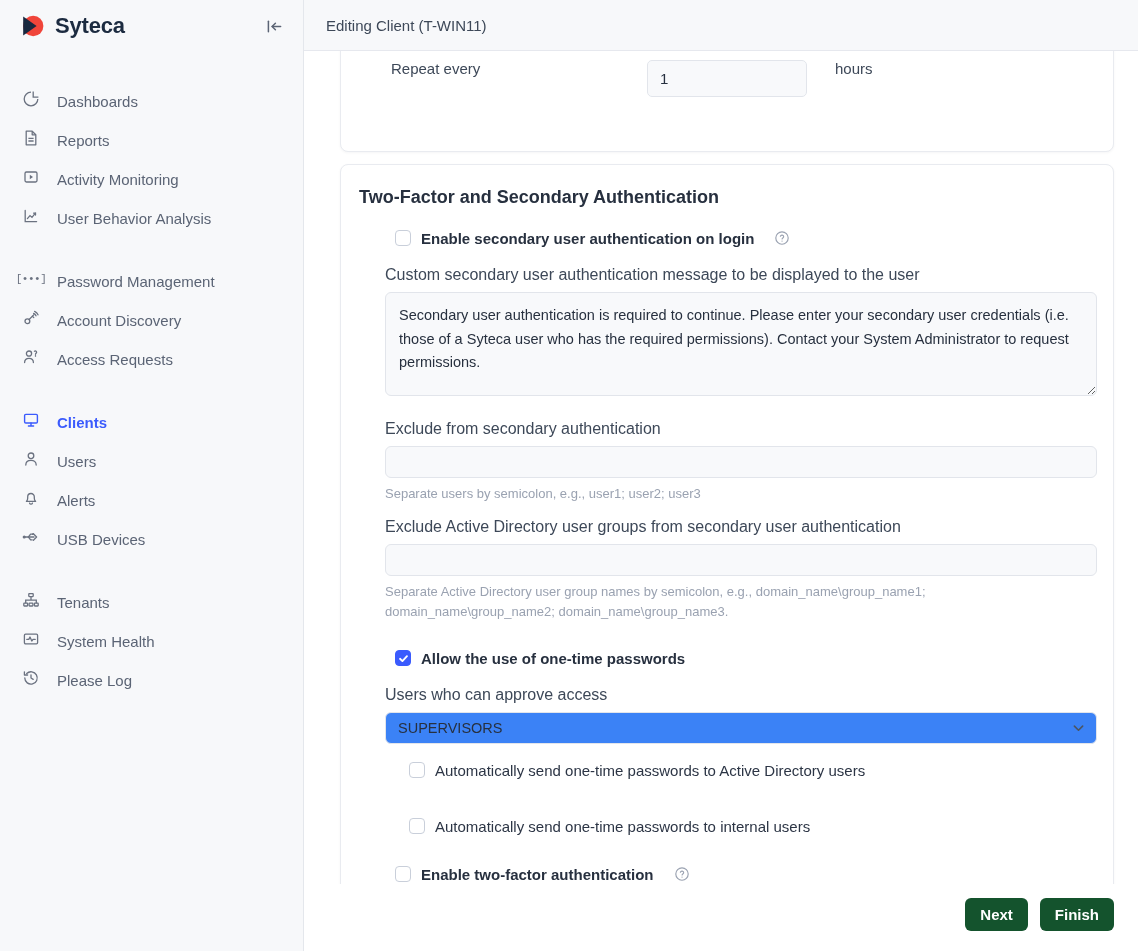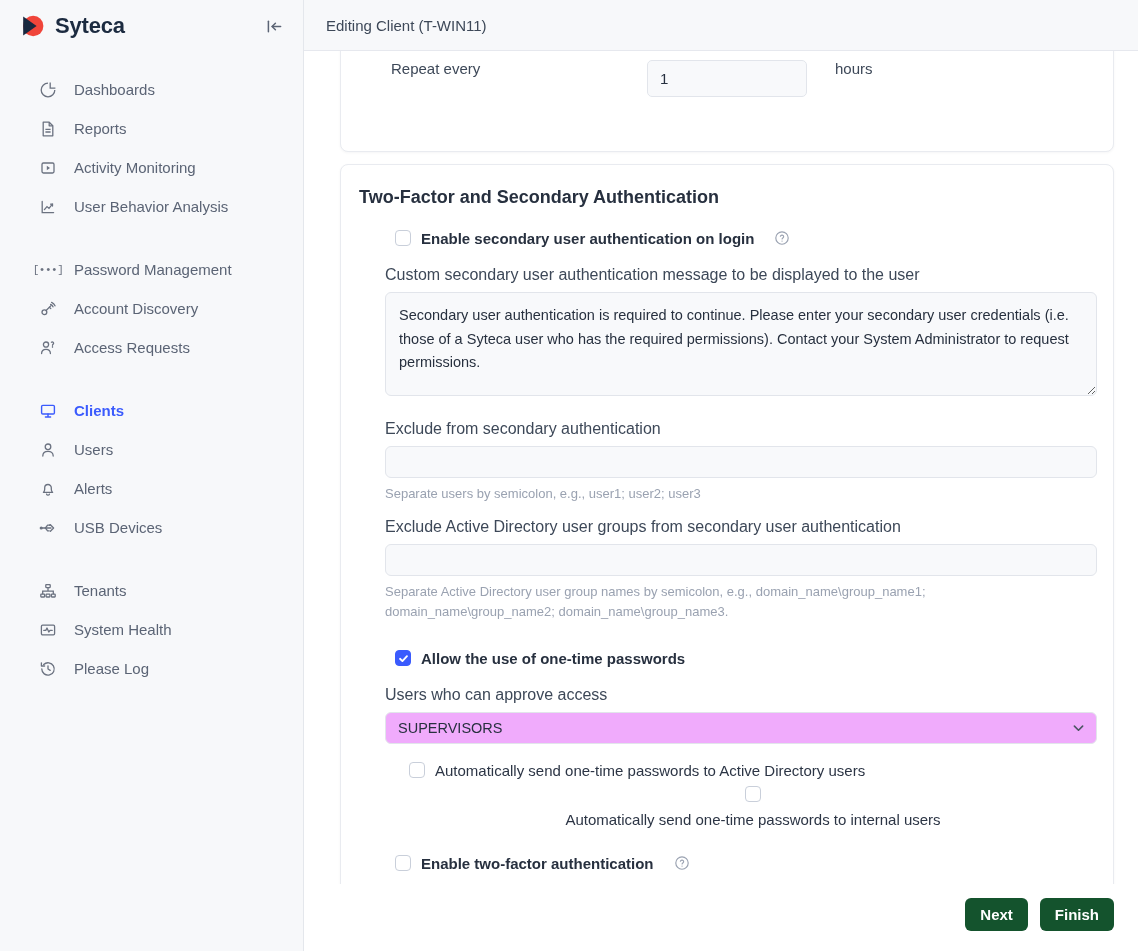--- a/index.html
+++ b/index.html
@@ -36,23 +36,23 @@
   .collapse-btn {
     width: 26px; height: 26px;
     display: flex; align-items: center; justify-content: center;
     cursor: pointer; color: #5b6475;
   }
 
   .nav { padding-top: 18px; }
   .nav-group { padding: 0; }
   .nav-gap { height: 24px; }
   .nav-item {
-    display: flex; align-items: center;
+    display: flex; align-items: flex-end;
     height: 39px;
-    padding-left: 38px;
+    padding-left: 21px;
     gap: 16px;
     cursor: pointer;
     color: #5b6475;
     font-size: 15px;
   }
   .nav-item .ico {
     width: 20px; height: 20px;
     display: flex; align-items: center; justify-content: center;
     flex: 0 0 20px;
     color: #6b7280;
@@ -201,36 +201,36 @@
   }
   .spacer-20 { height: 20px; }
   .spacer-14 { height: 14px; }
   .spacer-24 { height: 24px; }
 
   .select-wrap { position: relative; width: 712px; }
   .select {
     width: 712px; height: 32px;
     border: 1px solid #e2e5eb;
     border-radius: 6px;
-    background: #f0abfc;
+    background: #3b82f6;
     padding: 0 32px 0 12px;
     font-size: 14.5px; color: #27303f;
     display: flex; align-items: center;
     cursor: pointer;
     font-family: "Liberation Sans", sans-serif;
   }
   .select-caret {
     position: absolute; right: 11px; top: 50%;
     transform: translateY(-50%);
     color: #4b5563; pointer-events: none;
     display: flex;
   }
 
   .cb-row.indent { padding-left: 24px; margin-top: 14px; }
-  .cb-row.indent2 { padding-left: 24px; margin-top: 4px; flex-direction: column; }
+  .cb-row.indent2 { padding-left: 24px; margin-top: 32px; }
 
   
   .footer {
     flex: 0 0 auto;
     padding: 14px 32px 20px 36px;
     display: flex; justify-content: flex-end; gap: 12px;
     background: #fff;
   }
   .btn {
     height: 33px;

